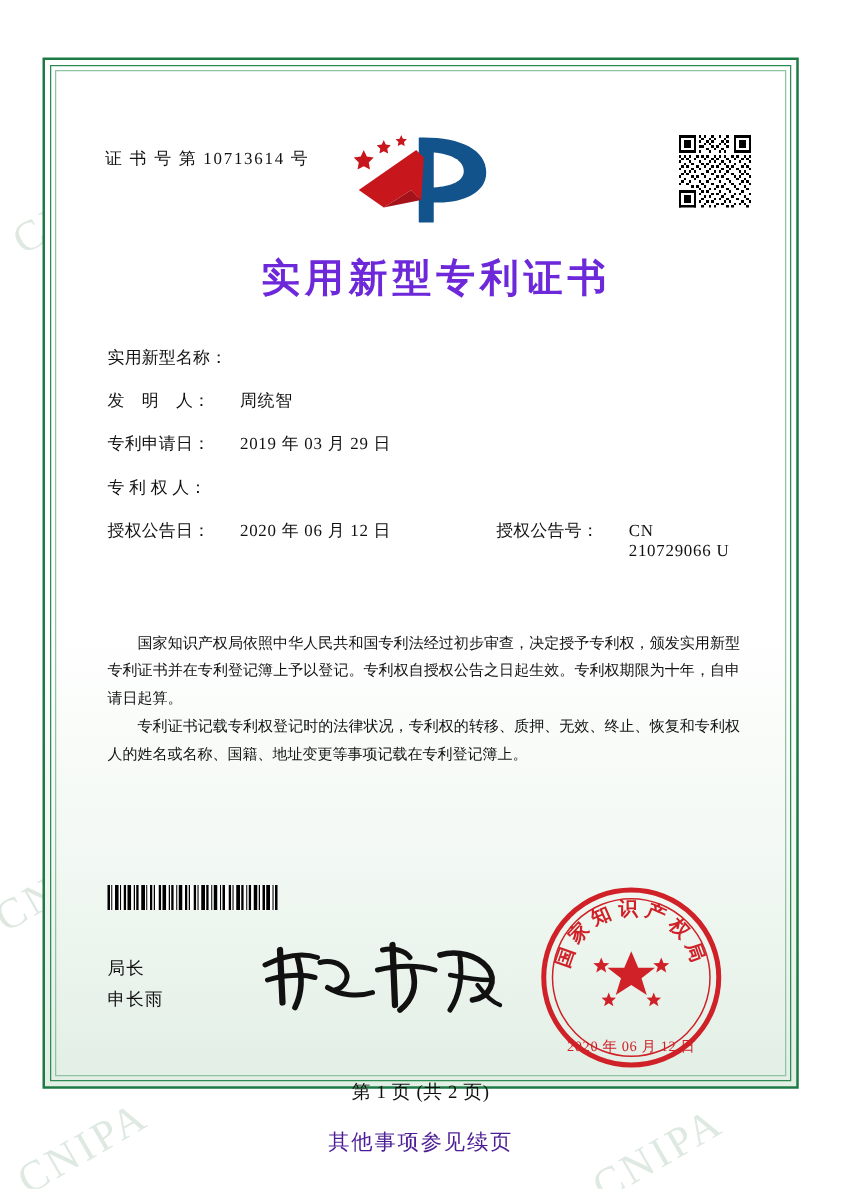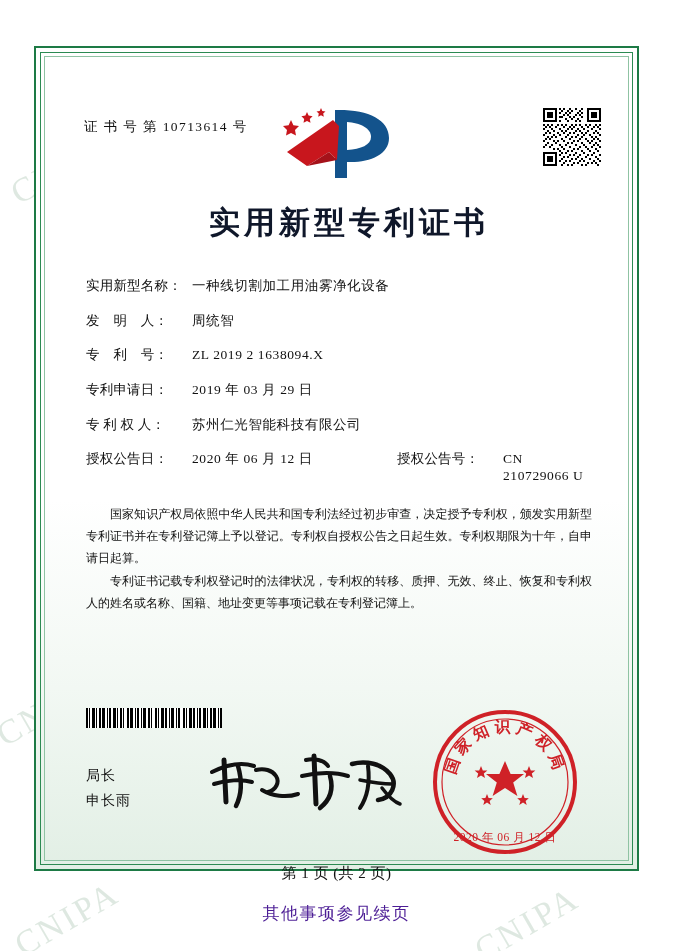--- a/index.html
+++ b/index.html
@@ -119,21 +119,21 @@
 
   .main-title {
     position: absolute;
     left: 0;
     right: 0;
     top: 156px;
     text-align: center;
     font-size: 31px;
     font-weight: bold;
     letter-spacing: 4px;
-    color: #0f172a;
+    color: #6d28d9;
     font-family: "Liberation Serif", serif;
     padding-left: 25px;
   }
 
   
   .fields {
     position: absolute;
     left: 52px;
     top: 232px;
     width: 505px;
@@ -508,37 +508,31 @@
         <polygon points="44,4 45.3,6.9 48.5,7.4 46.2,9.6 46.8,12.8 44,11.3 41.2,12.8 41.8,9.6 39.5,7.4 42.7,6.9"></polygon>
       </g>
     </svg>
   </div>
 
   <div class="main-title">实用新型专利证书</div>
 
   <div class="fields">
     <div class="frow">
       <div class="flabel">实用新型名称：</div>
-      <div class="fval">一种线切割加工用油雾净化设备</div>
     </div>
     <div class="frow">
       <div class="flabel">发　明　人：</div>
       <div class="fval">周统智</div>
-    </div>
-    <div class="frow">
-      <div class="flabel">专　利　号：</div>
-      <div class="fval">ZL 2019 2 1638094.X</div>
     </div>
     <div class="frow">
       <div class="flabel">专利申请日：</div>
       <div class="fval">2019 年 03 月 29 日</div>
     </div>
     <div class="frow">
       <div class="flabel">专 利 权 人：</div>
-      <div class="fval">苏州仁光智能科技有限公司</div>
     </div>
     <div class="frow double">
       <div class="flabel">授权公告日：</div>
       <div class="fval">2020 年 06 月 12 日</div>
       <div class="flabel2">授权公告号：</div>
       <div class="fval2">CN 210729066 U</div>
     </div>
   </div>
 
   <div class="paras">

